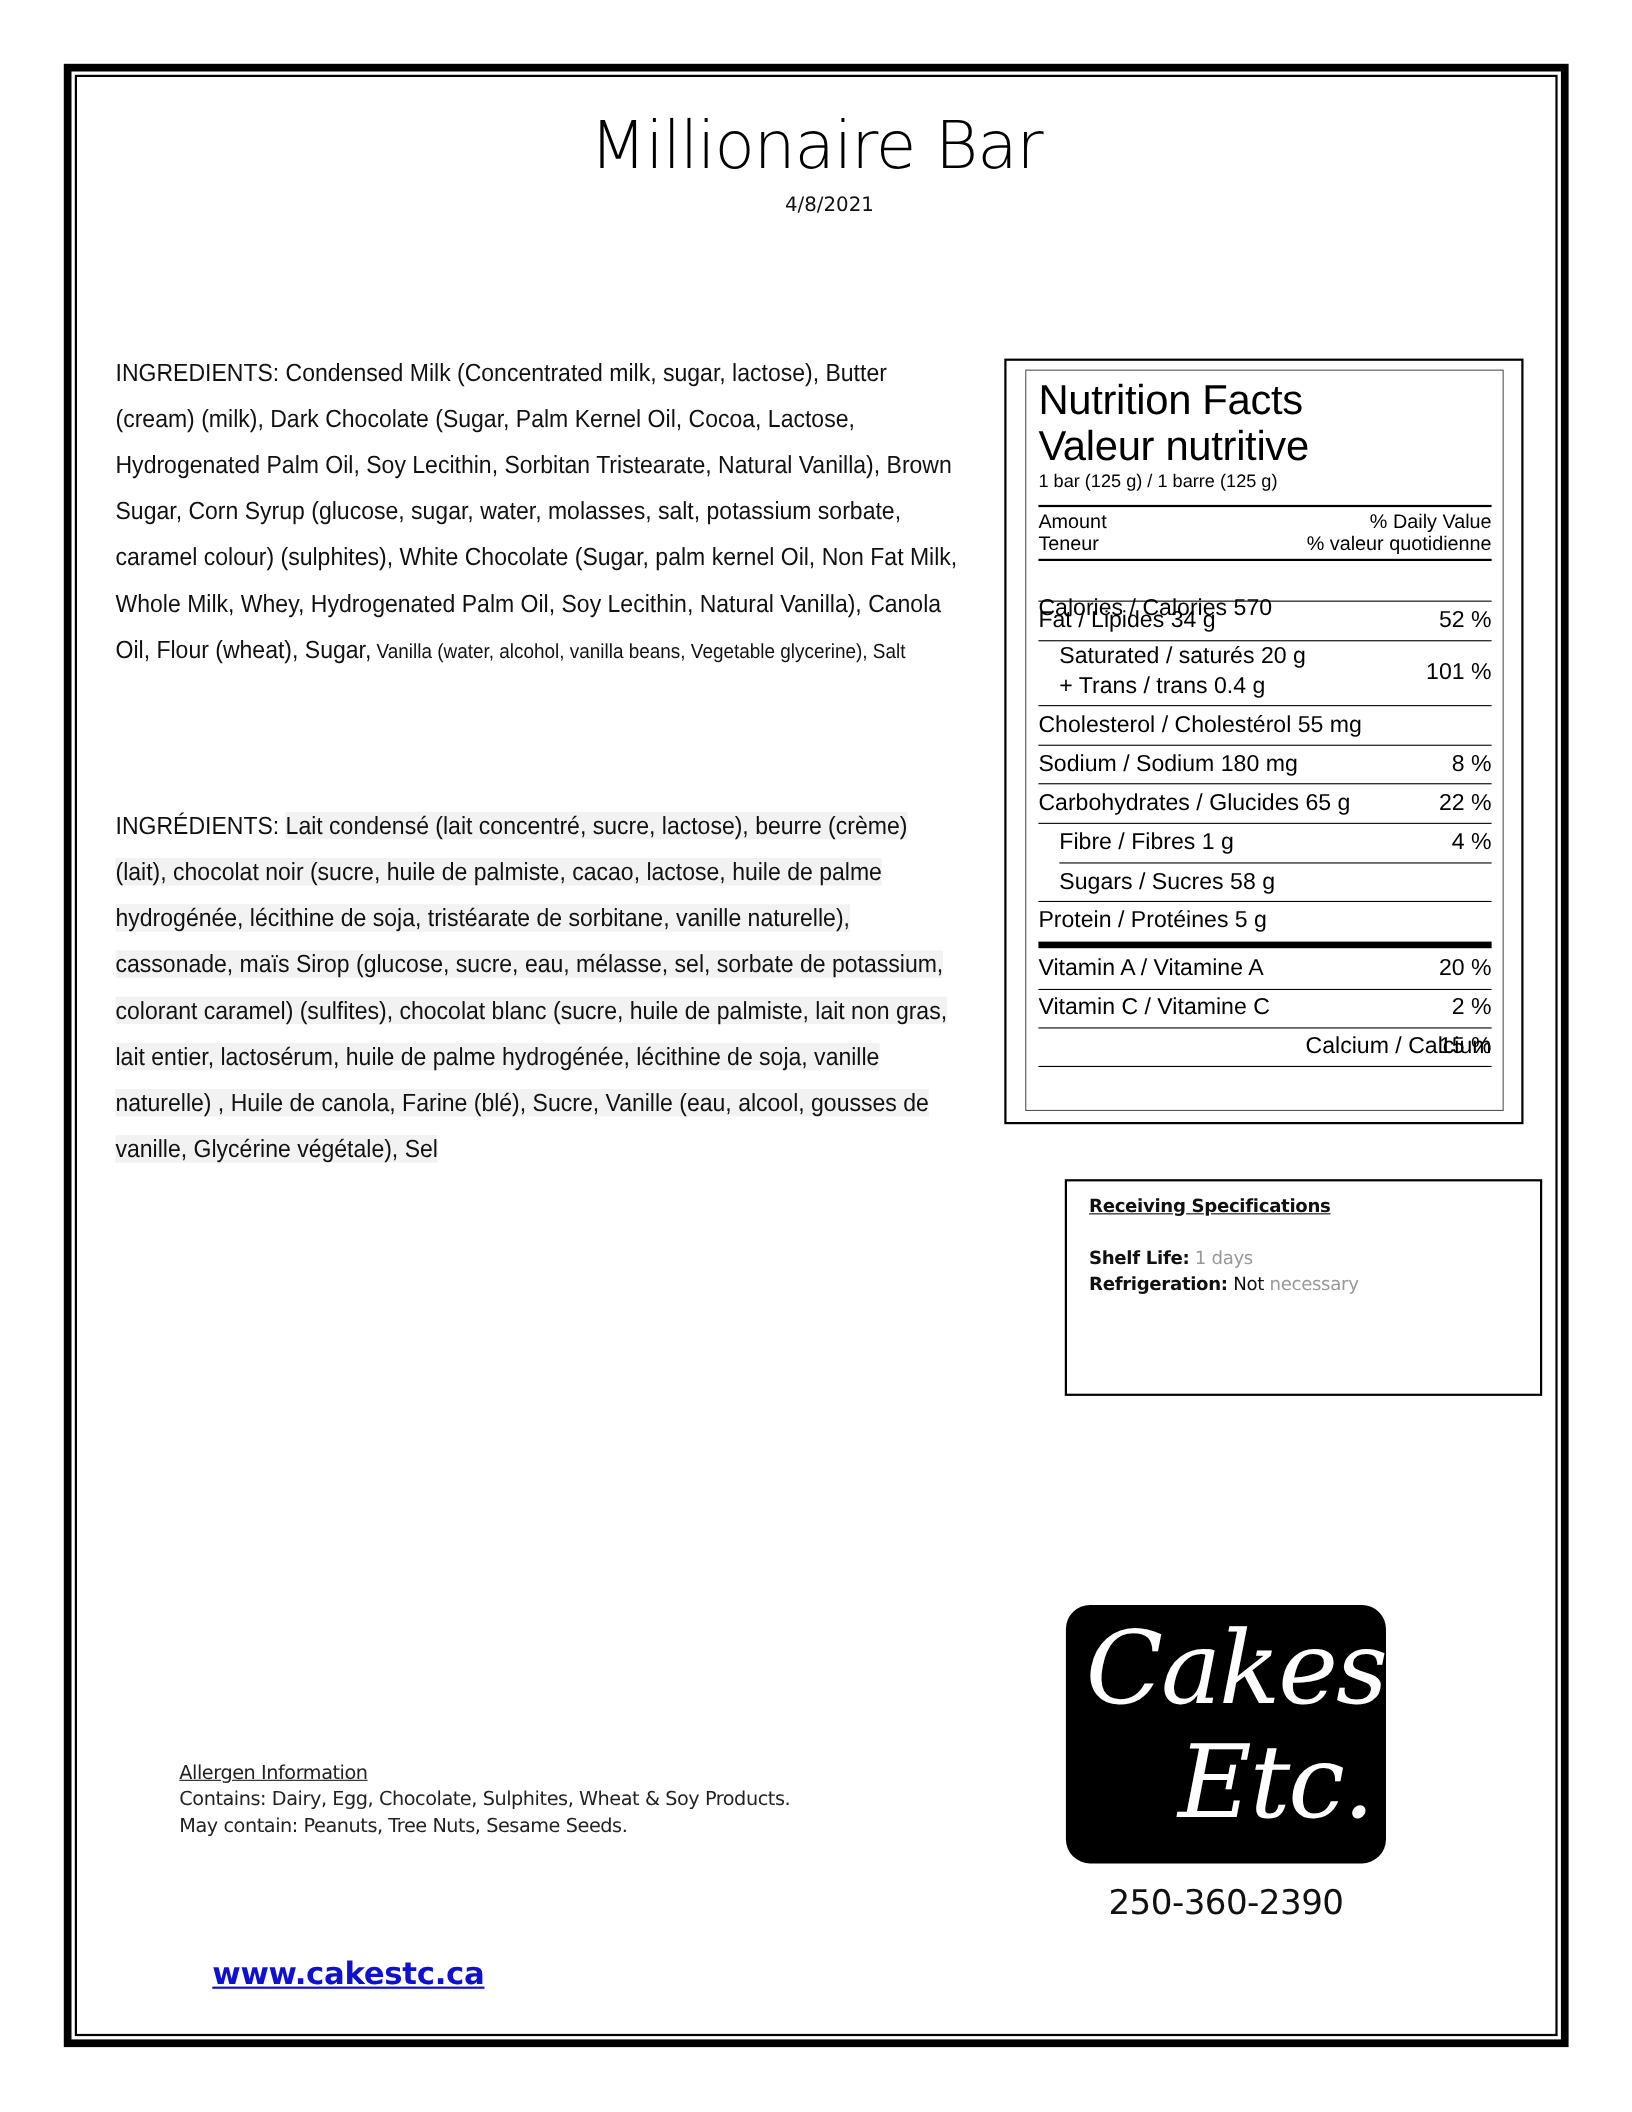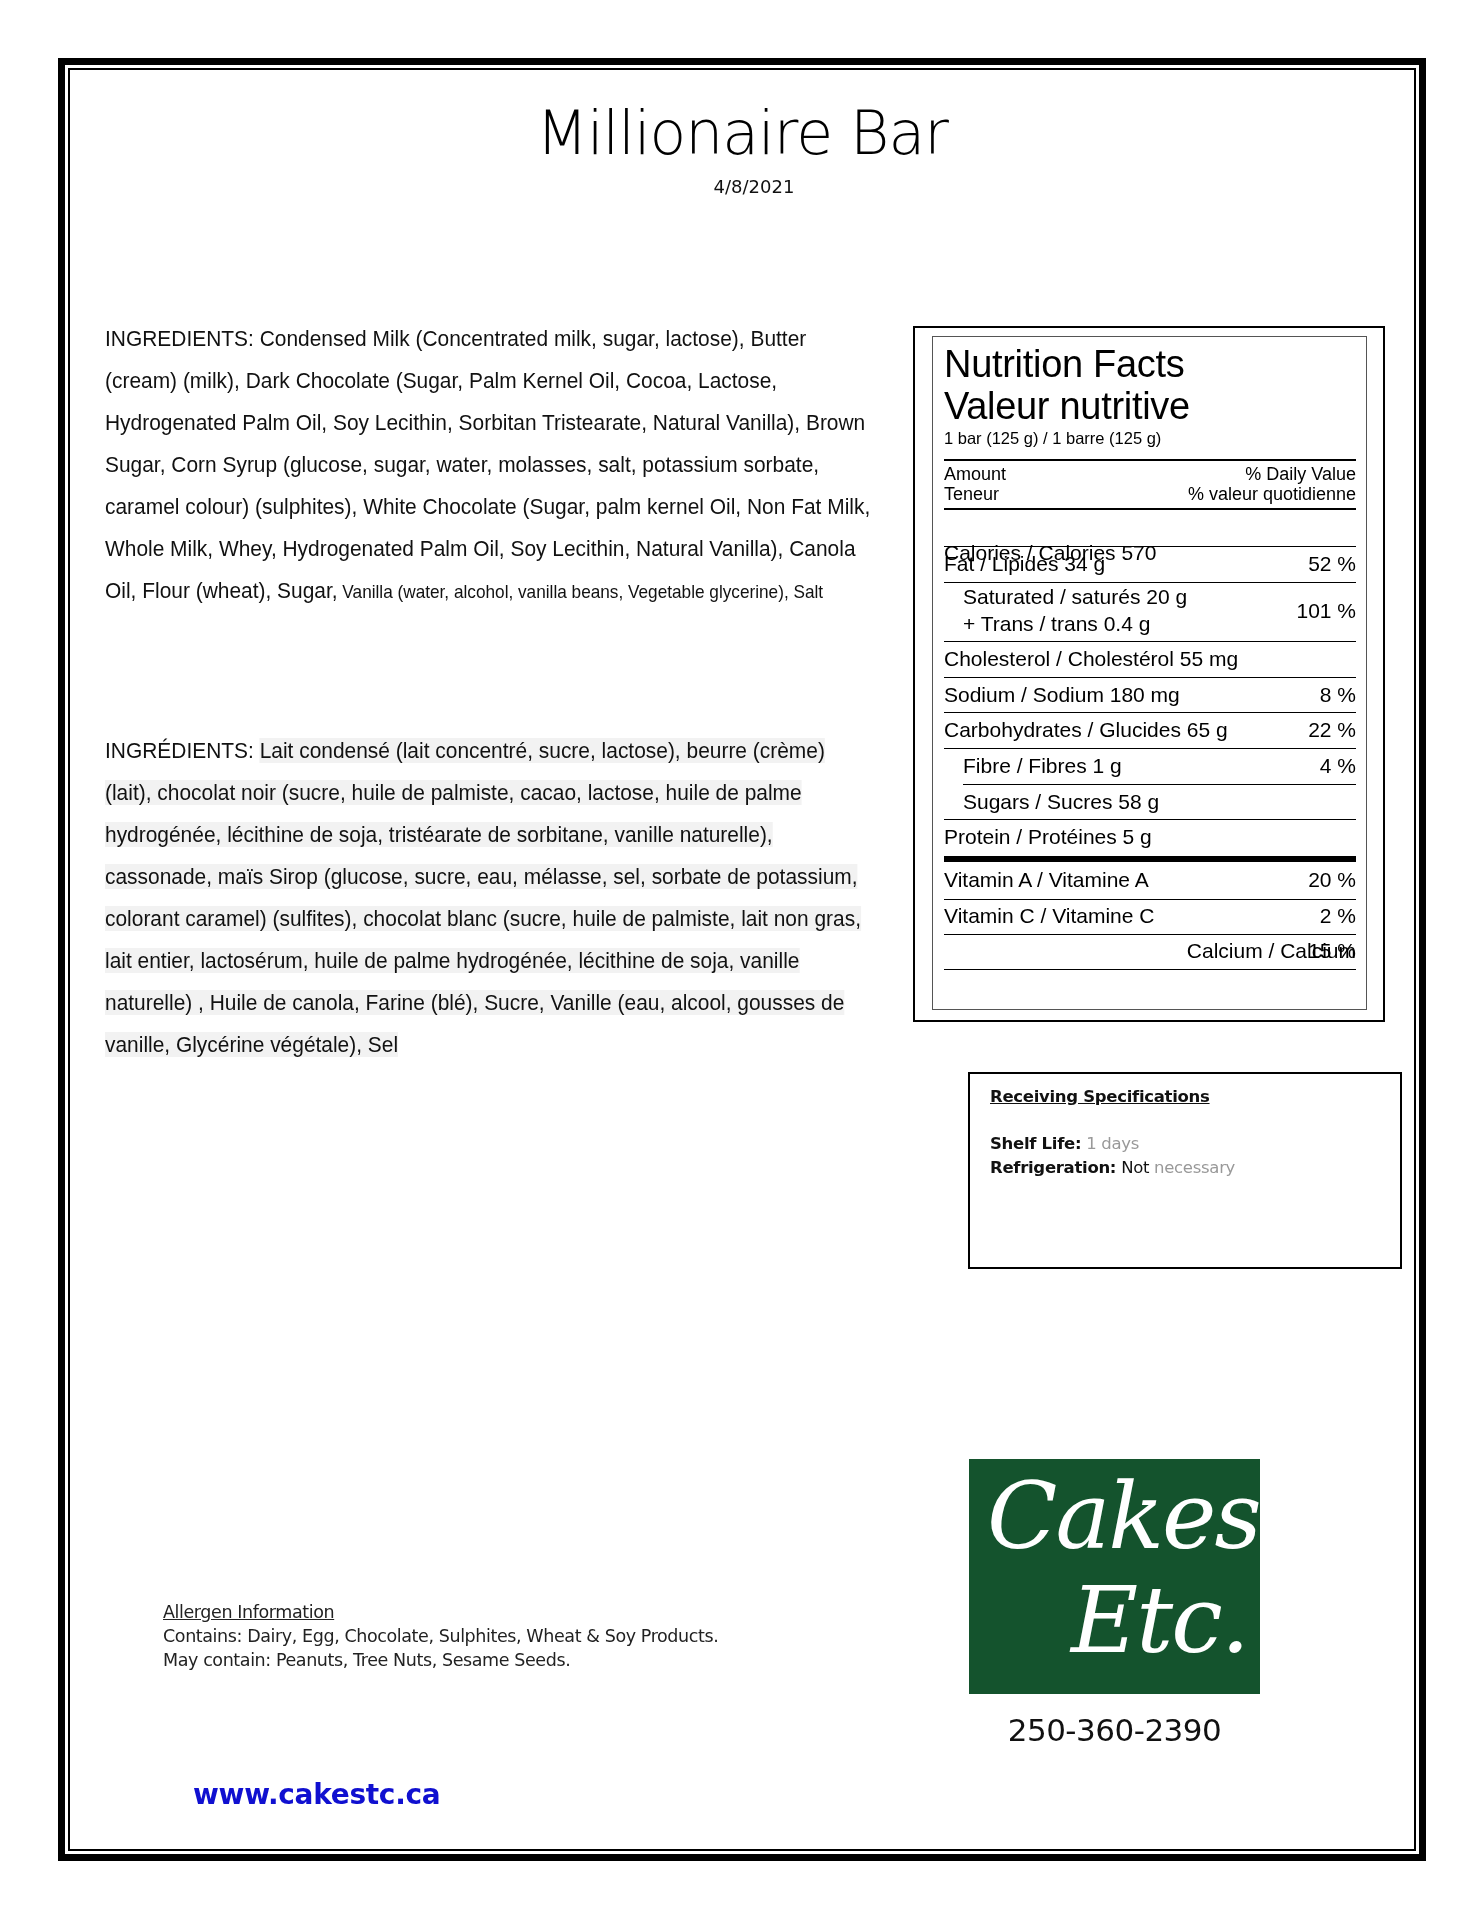--- a/index.html
+++ b/index.html
@@ -34,30 +34,30 @@
   .nf-row.two .pct { top:14px; }
 
   
   .recv { position:absolute; left:968px; top:1072px; width:434px; height:197px; border:2px solid #000; box-sizing:border-box; font-family:"DejaVu Sans", sans-serif; font-size:16.5px; color:#111; }
   .recv-title { position:absolute; left:20px; top:13px; font-weight:bold; text-decoration:underline; letter-spacing:-0.3px; }
   .recv-line { position:absolute; left:20px; letter-spacing:-0.3px; }
   .recv-line b { font-weight:bold; }
   .recv-line .gray { color:#999; }
 
   
-  .logo { position:absolute; left:969px; top:1459px; width:291px; height:235px; background:#14532d; }
+  .logo { position:absolute; left:969px; top:1459px; width:291px; height:235px; background:#000000;border-radius:22px; }
   .logo-l1 { position:absolute; left:18px; top:4px; font-family:"DejaVu Serif", serif; font-style:italic; font-size:92px; color:#fff; letter-spacing:-2px; }
   .logo-l2 { position:absolute; left:102px; top:108px; font-family:"DejaVu Serif", serif; font-style:italic; font-size:92px; color:#fff; letter-spacing:-2px; }
   .phone { position:absolute; left:969px; width:291px; top:1712px; text-align:center; font-family:"DejaVu Sans", sans-serif; font-size:31px; color:#111; letter-spacing:-0.5px; }
 
   
   .allergen { position:absolute; left:163px; top:1600px; font-family:"DejaVu Sans", sans-serif; font-size:17.5px; line-height:24px; color:#222; letter-spacing:-0.4px; }
   .allergen .head { text-decoration:underline; }
 
-  .website { position:absolute; left:193px; top:1778px; font-family:"DejaVu Sans", sans-serif; font-weight:bold; font-size:28px; color:#1010d0; letter-spacing:-0.3px; }
+  .website { position:absolute; left:193px; top:1778px; font-family:"DejaVu Sans", sans-serif; font-weight:bold; font-size:28px; color:#1010d0; text-decoration:underline; letter-spacing:-0.3px; }
 </style>
 </head>
 <body>
 
 <div class="frame-outer"></div>
 <div class="frame-inner"></div>
 
 <div class="title">Millionaire Bar</div>
 <div class="date">4/8/2021</div>
 

